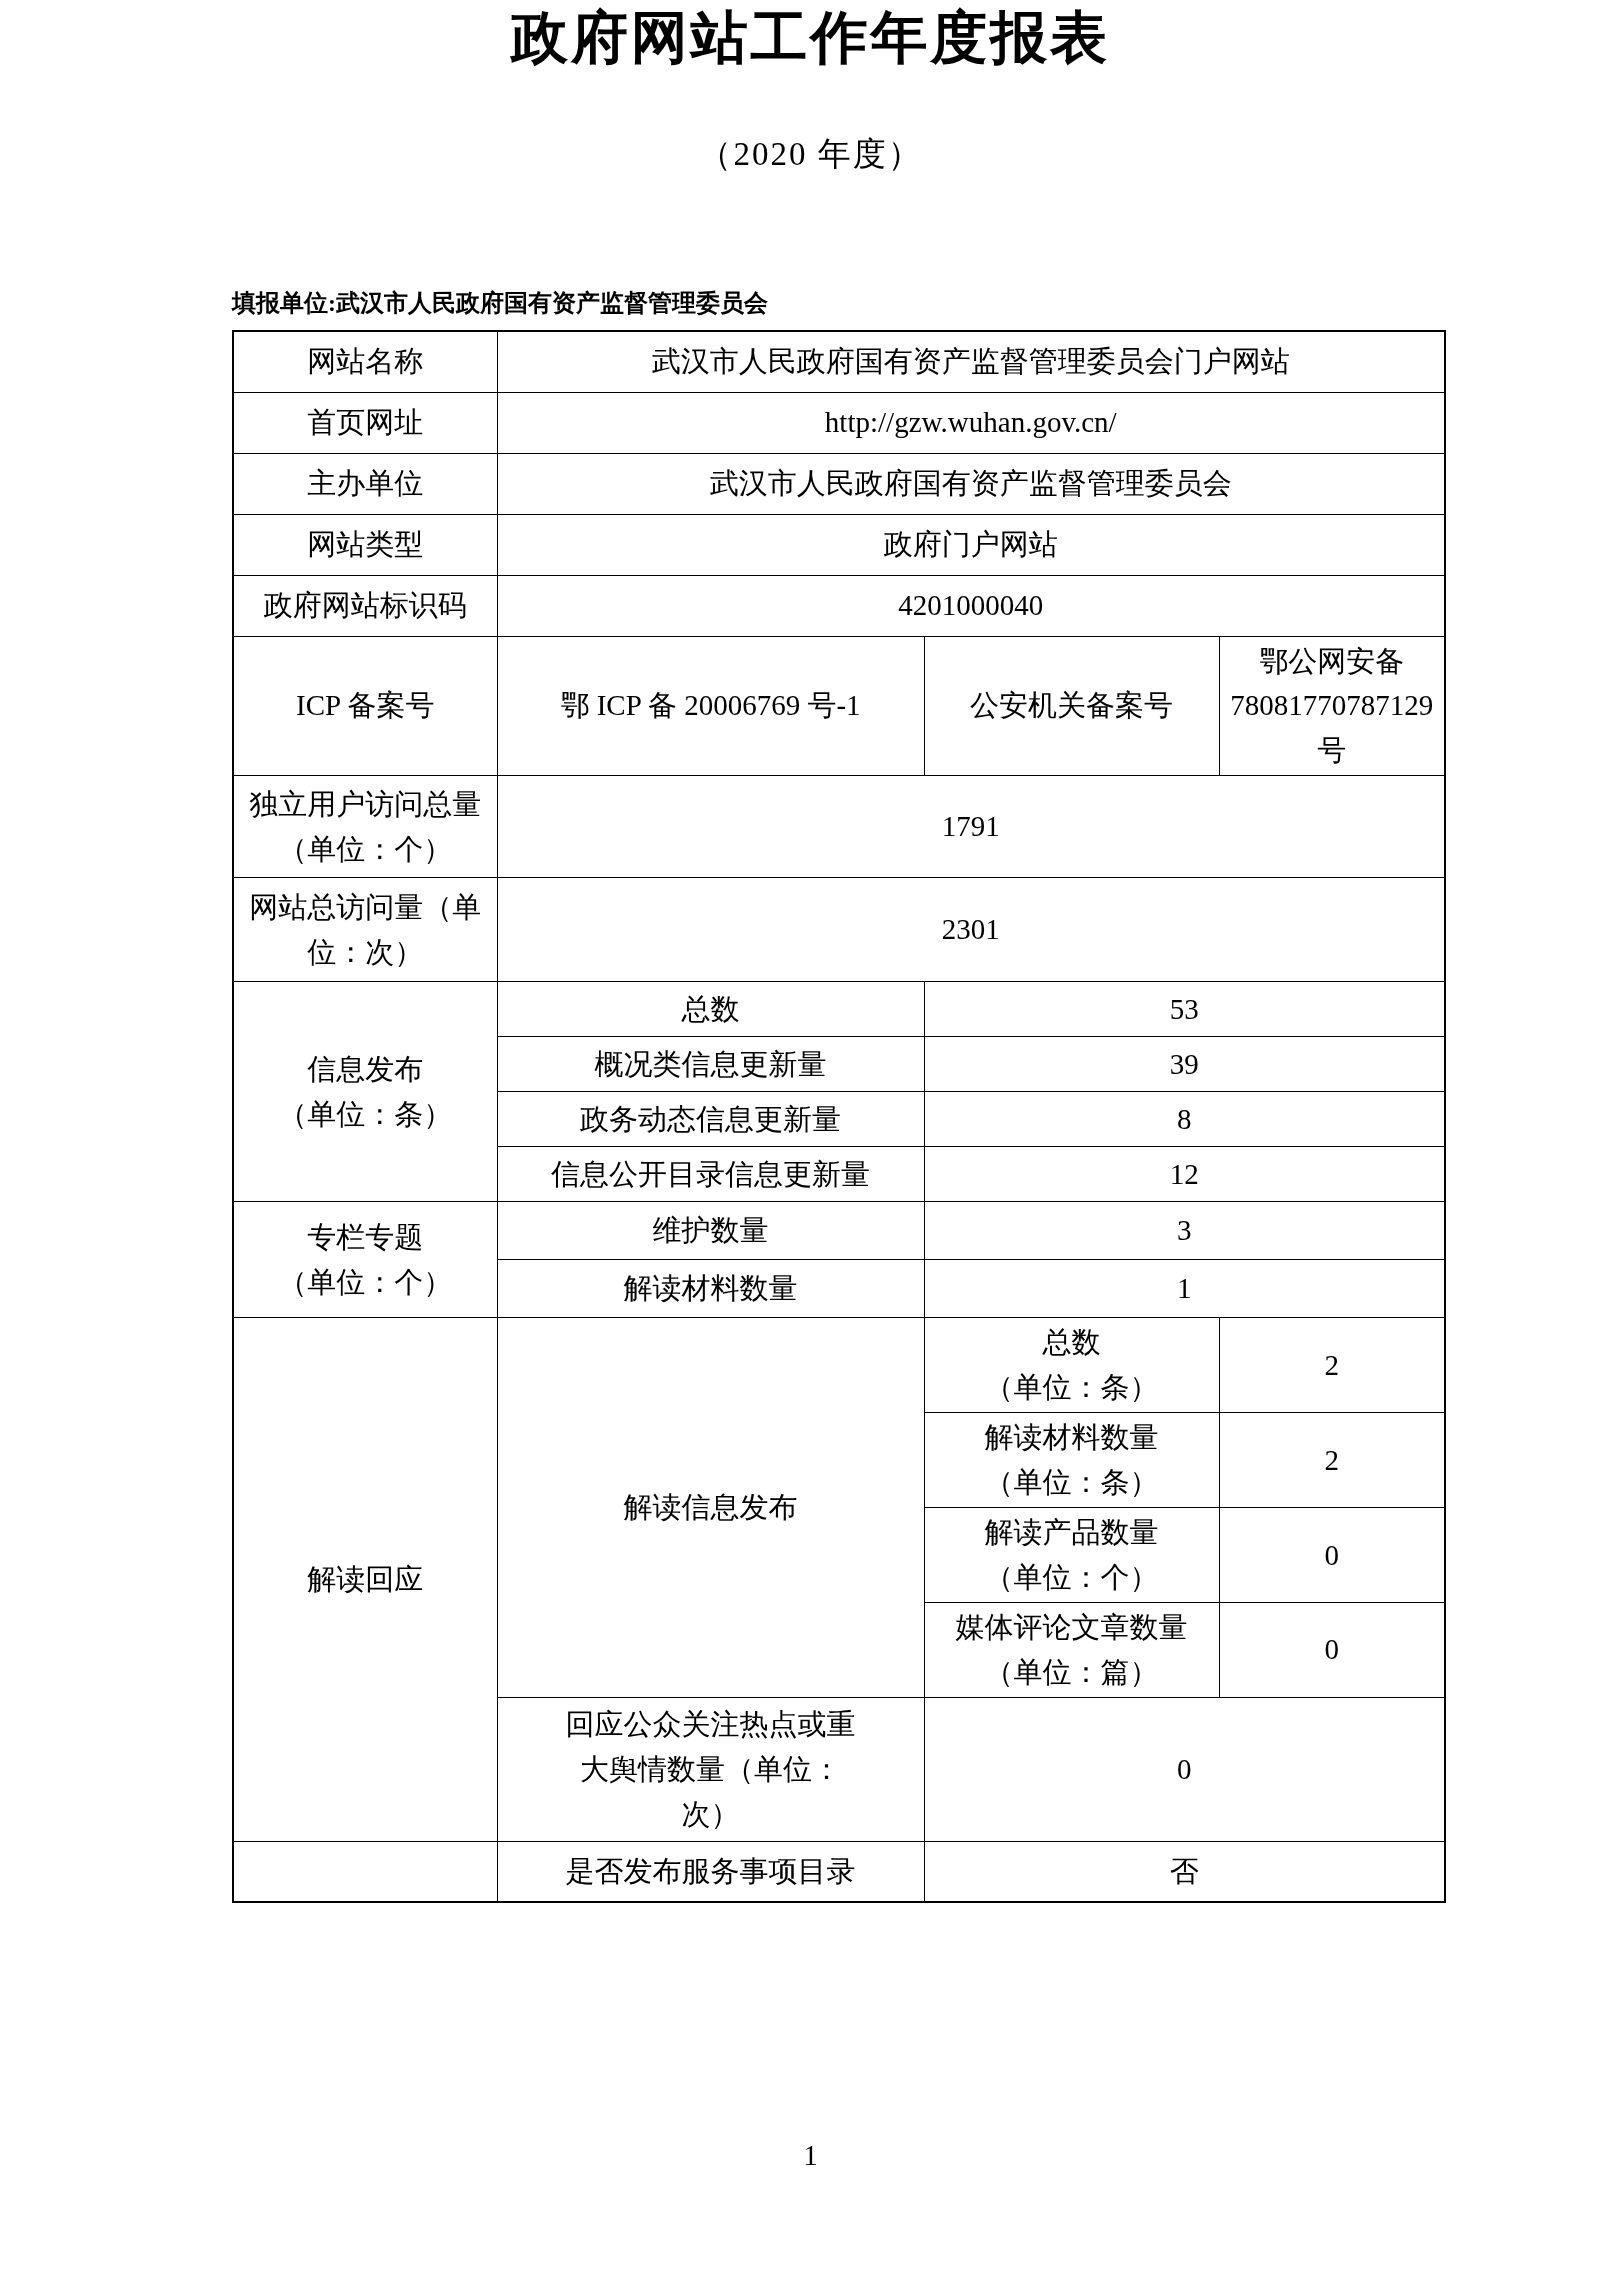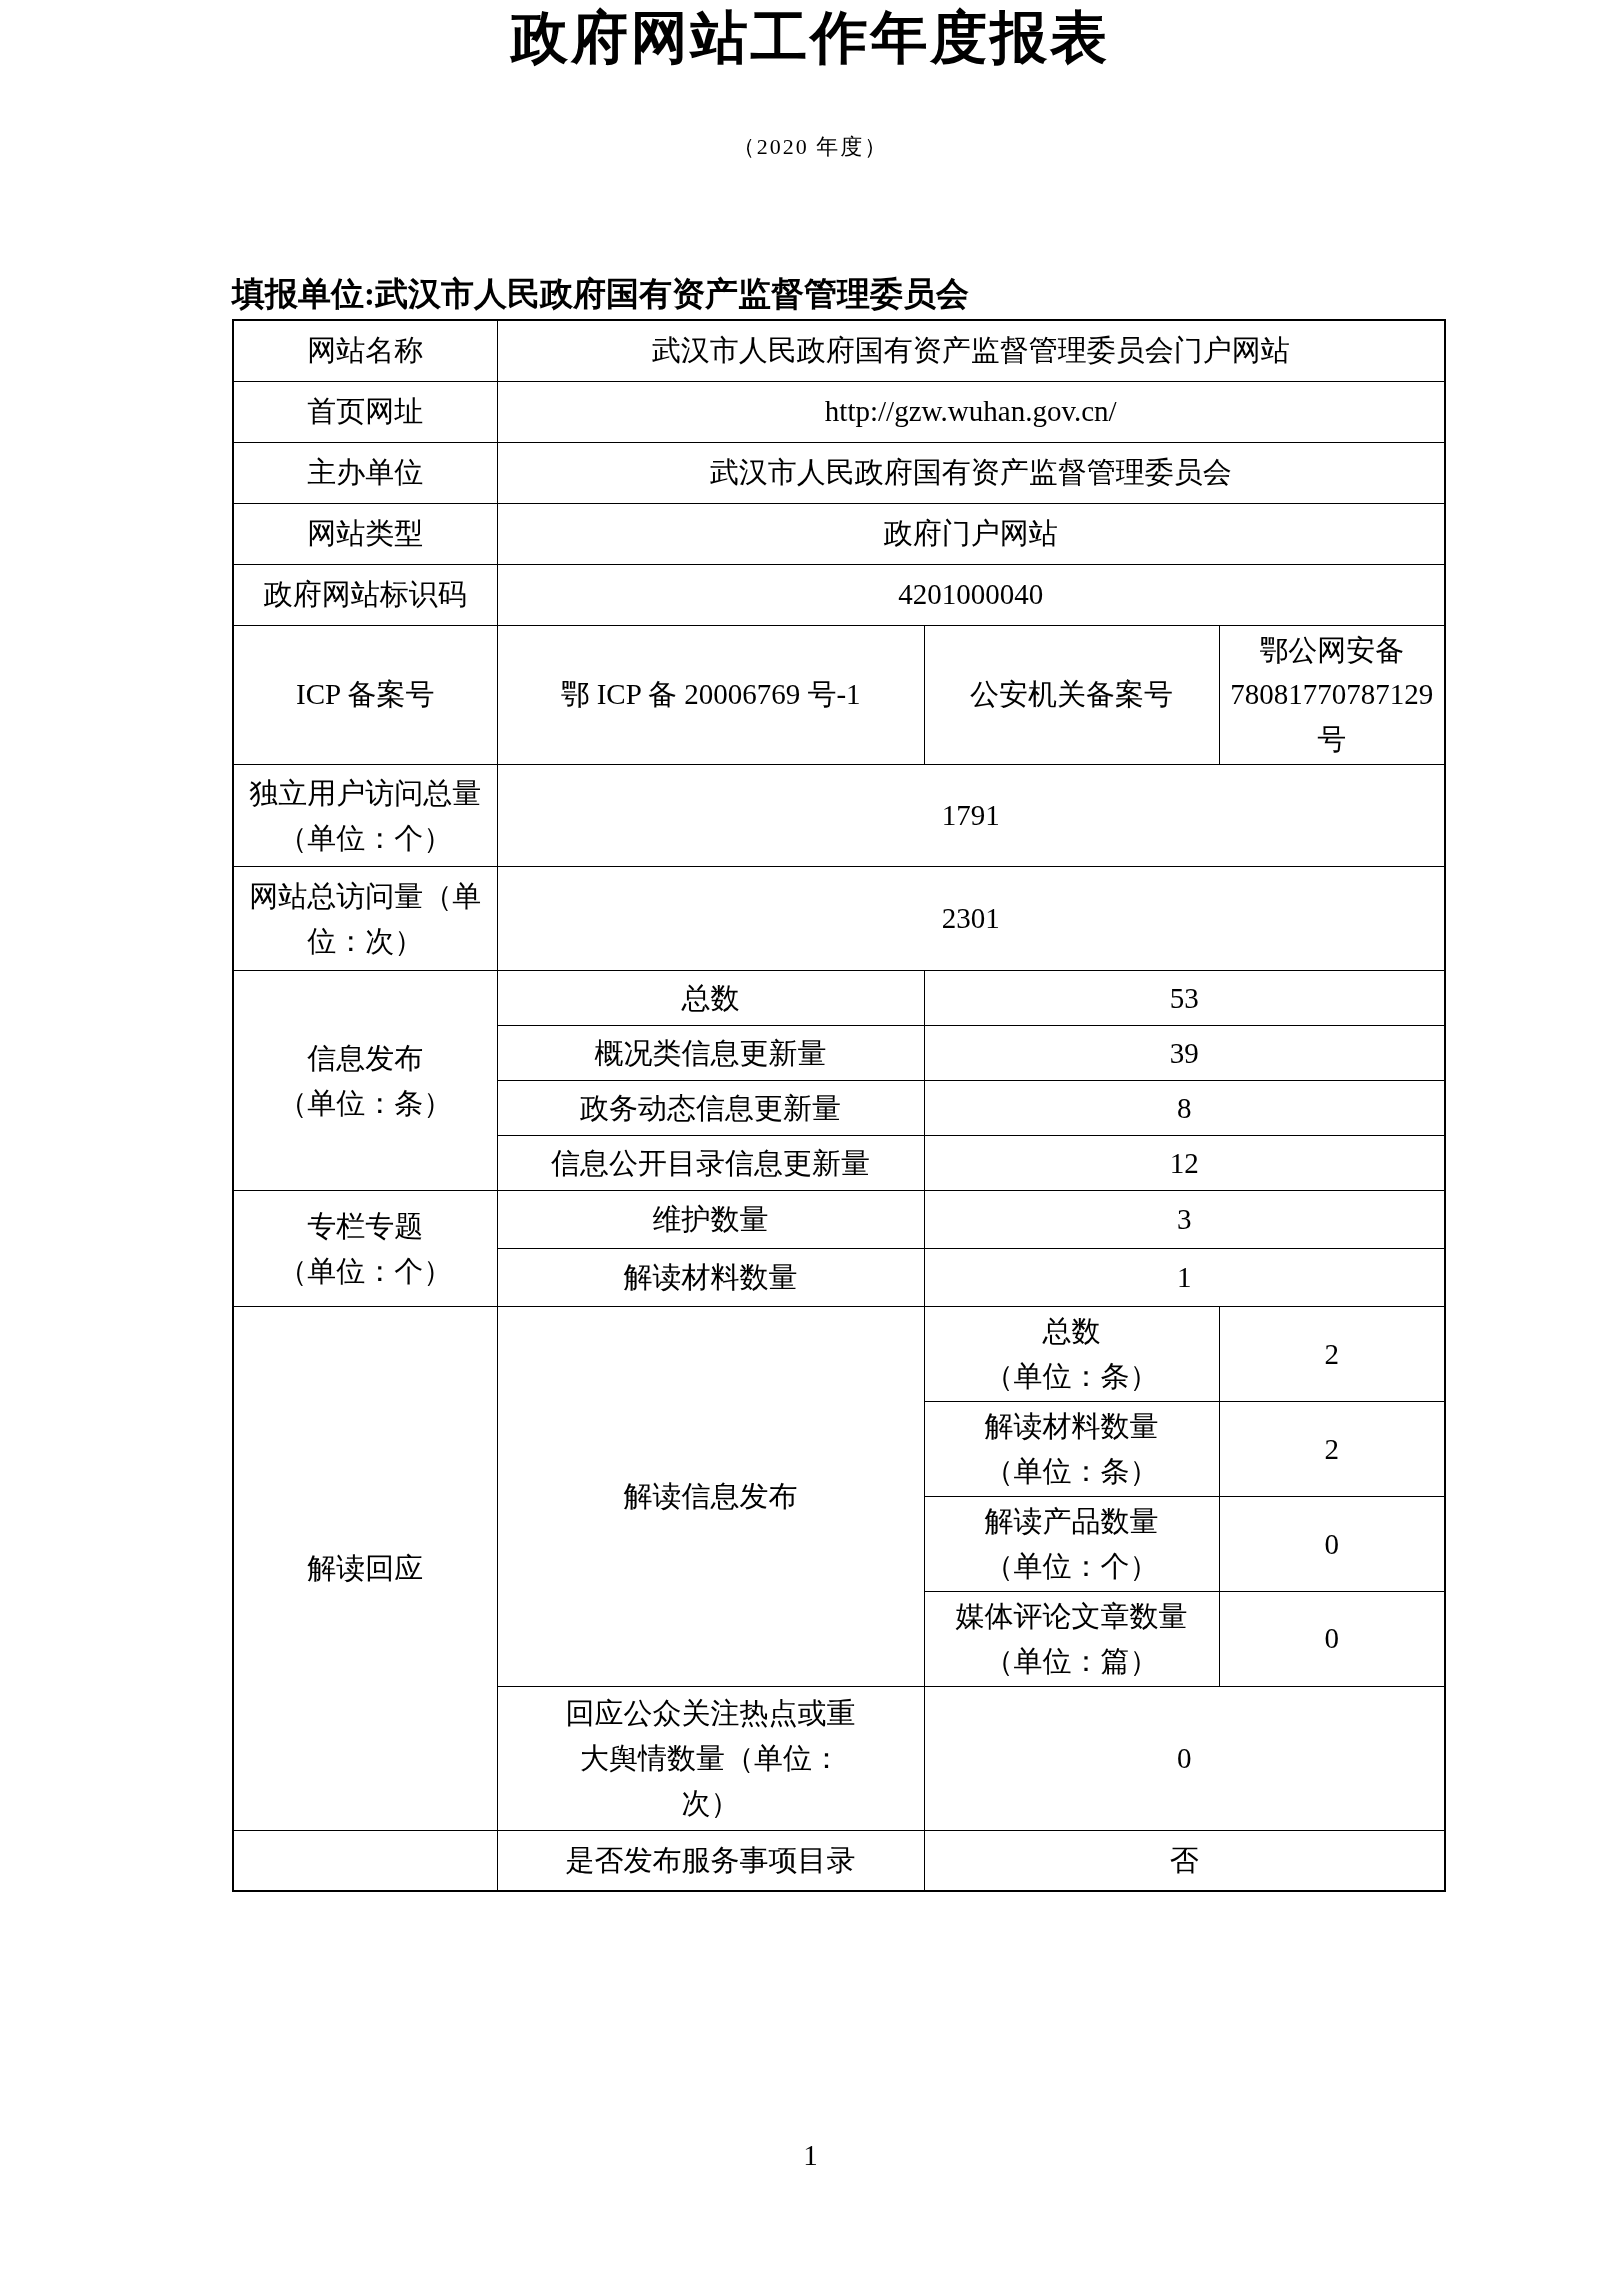--- a/index.html
+++ b/index.html
@@ -14,26 +14,26 @@
   .doc-title {
     text-align: center;
     font-size: 57px;
     font-weight: bold;
     letter-spacing: 2.9px;
     font-family: "Liberation Sans", "DejaVu Sans", sans-serif;
   }
   .doc-subtitle {
     margin-top: 55px;
     text-align: center;
-    font-size: 22px;
+    font-size: 33px;
     letter-spacing: 2px;
   }
   .reporting-unit {
-    margin: 110px 0 2px 232px;
-    font-size: 33px;
+    margin: 110px 0 11px 232px;
+    font-size: 24px;
     font-weight: bold;
     font-family: Liberation Serif, serif;
   }
   table.report-table {
     margin-left: 232px;
     width: 1212px;
     table-layout: fixed;
     border-collapse: collapse;
     border: 2px solid #000;
     font-size: 29px;

